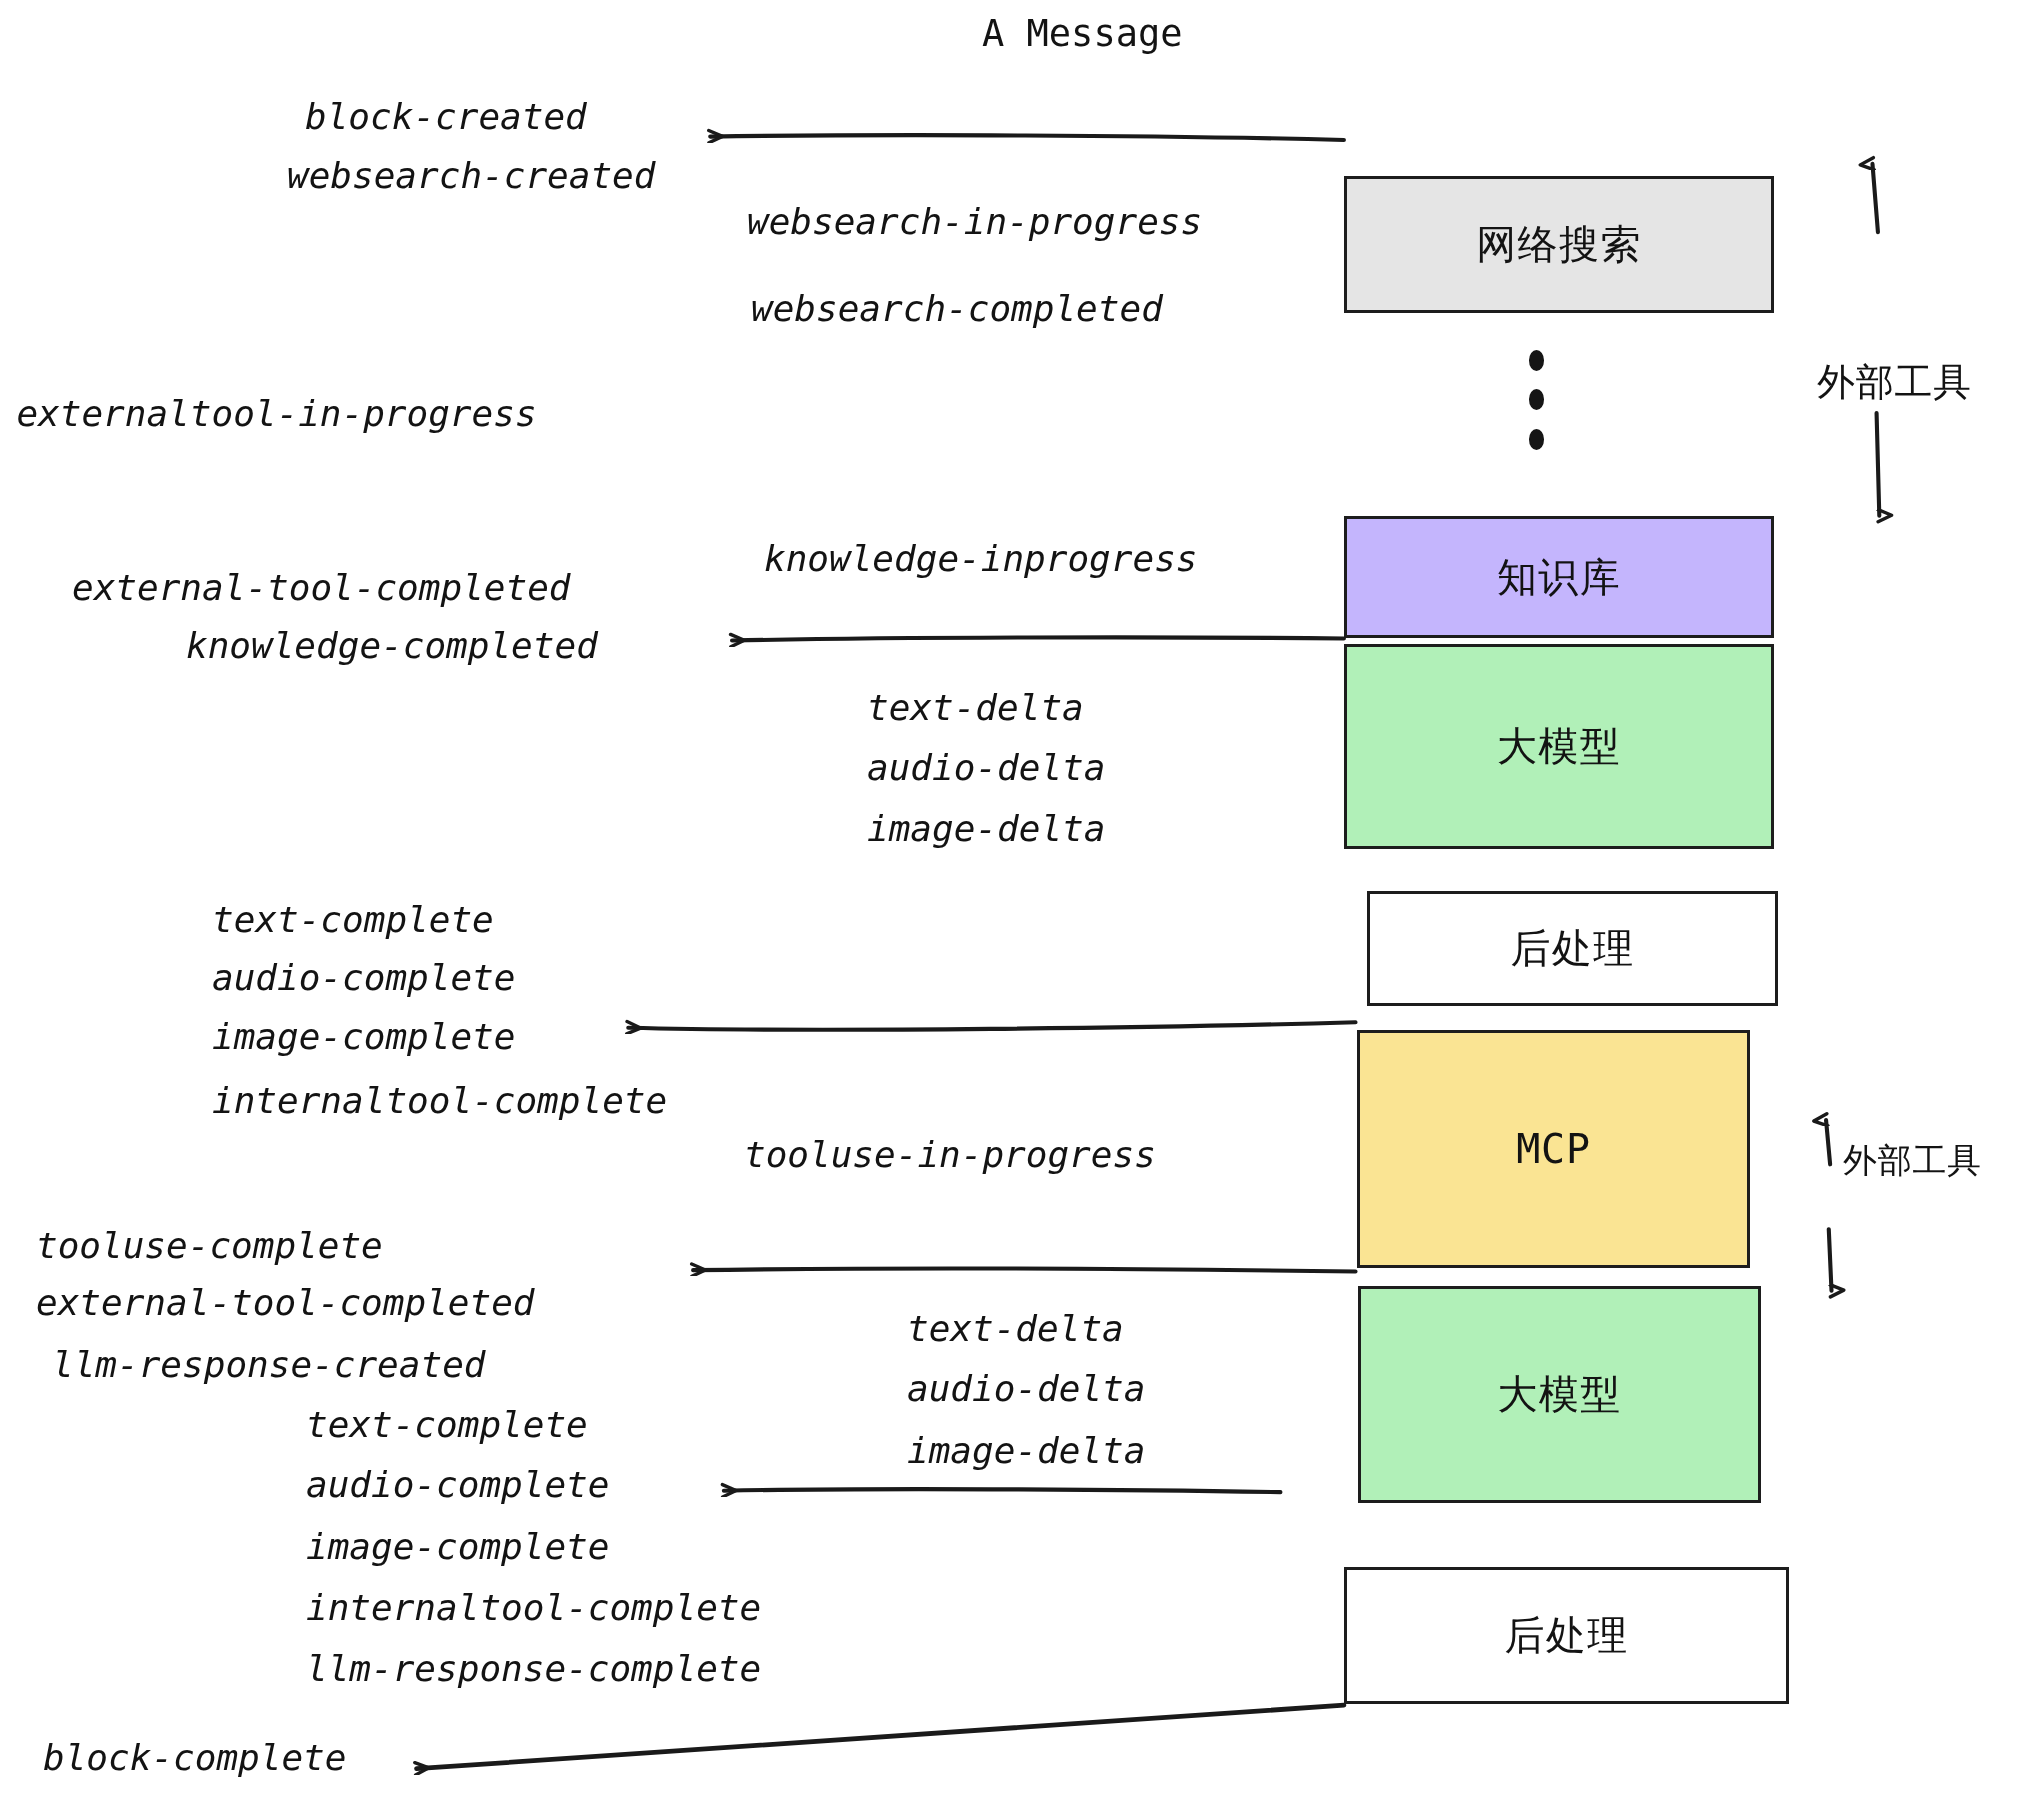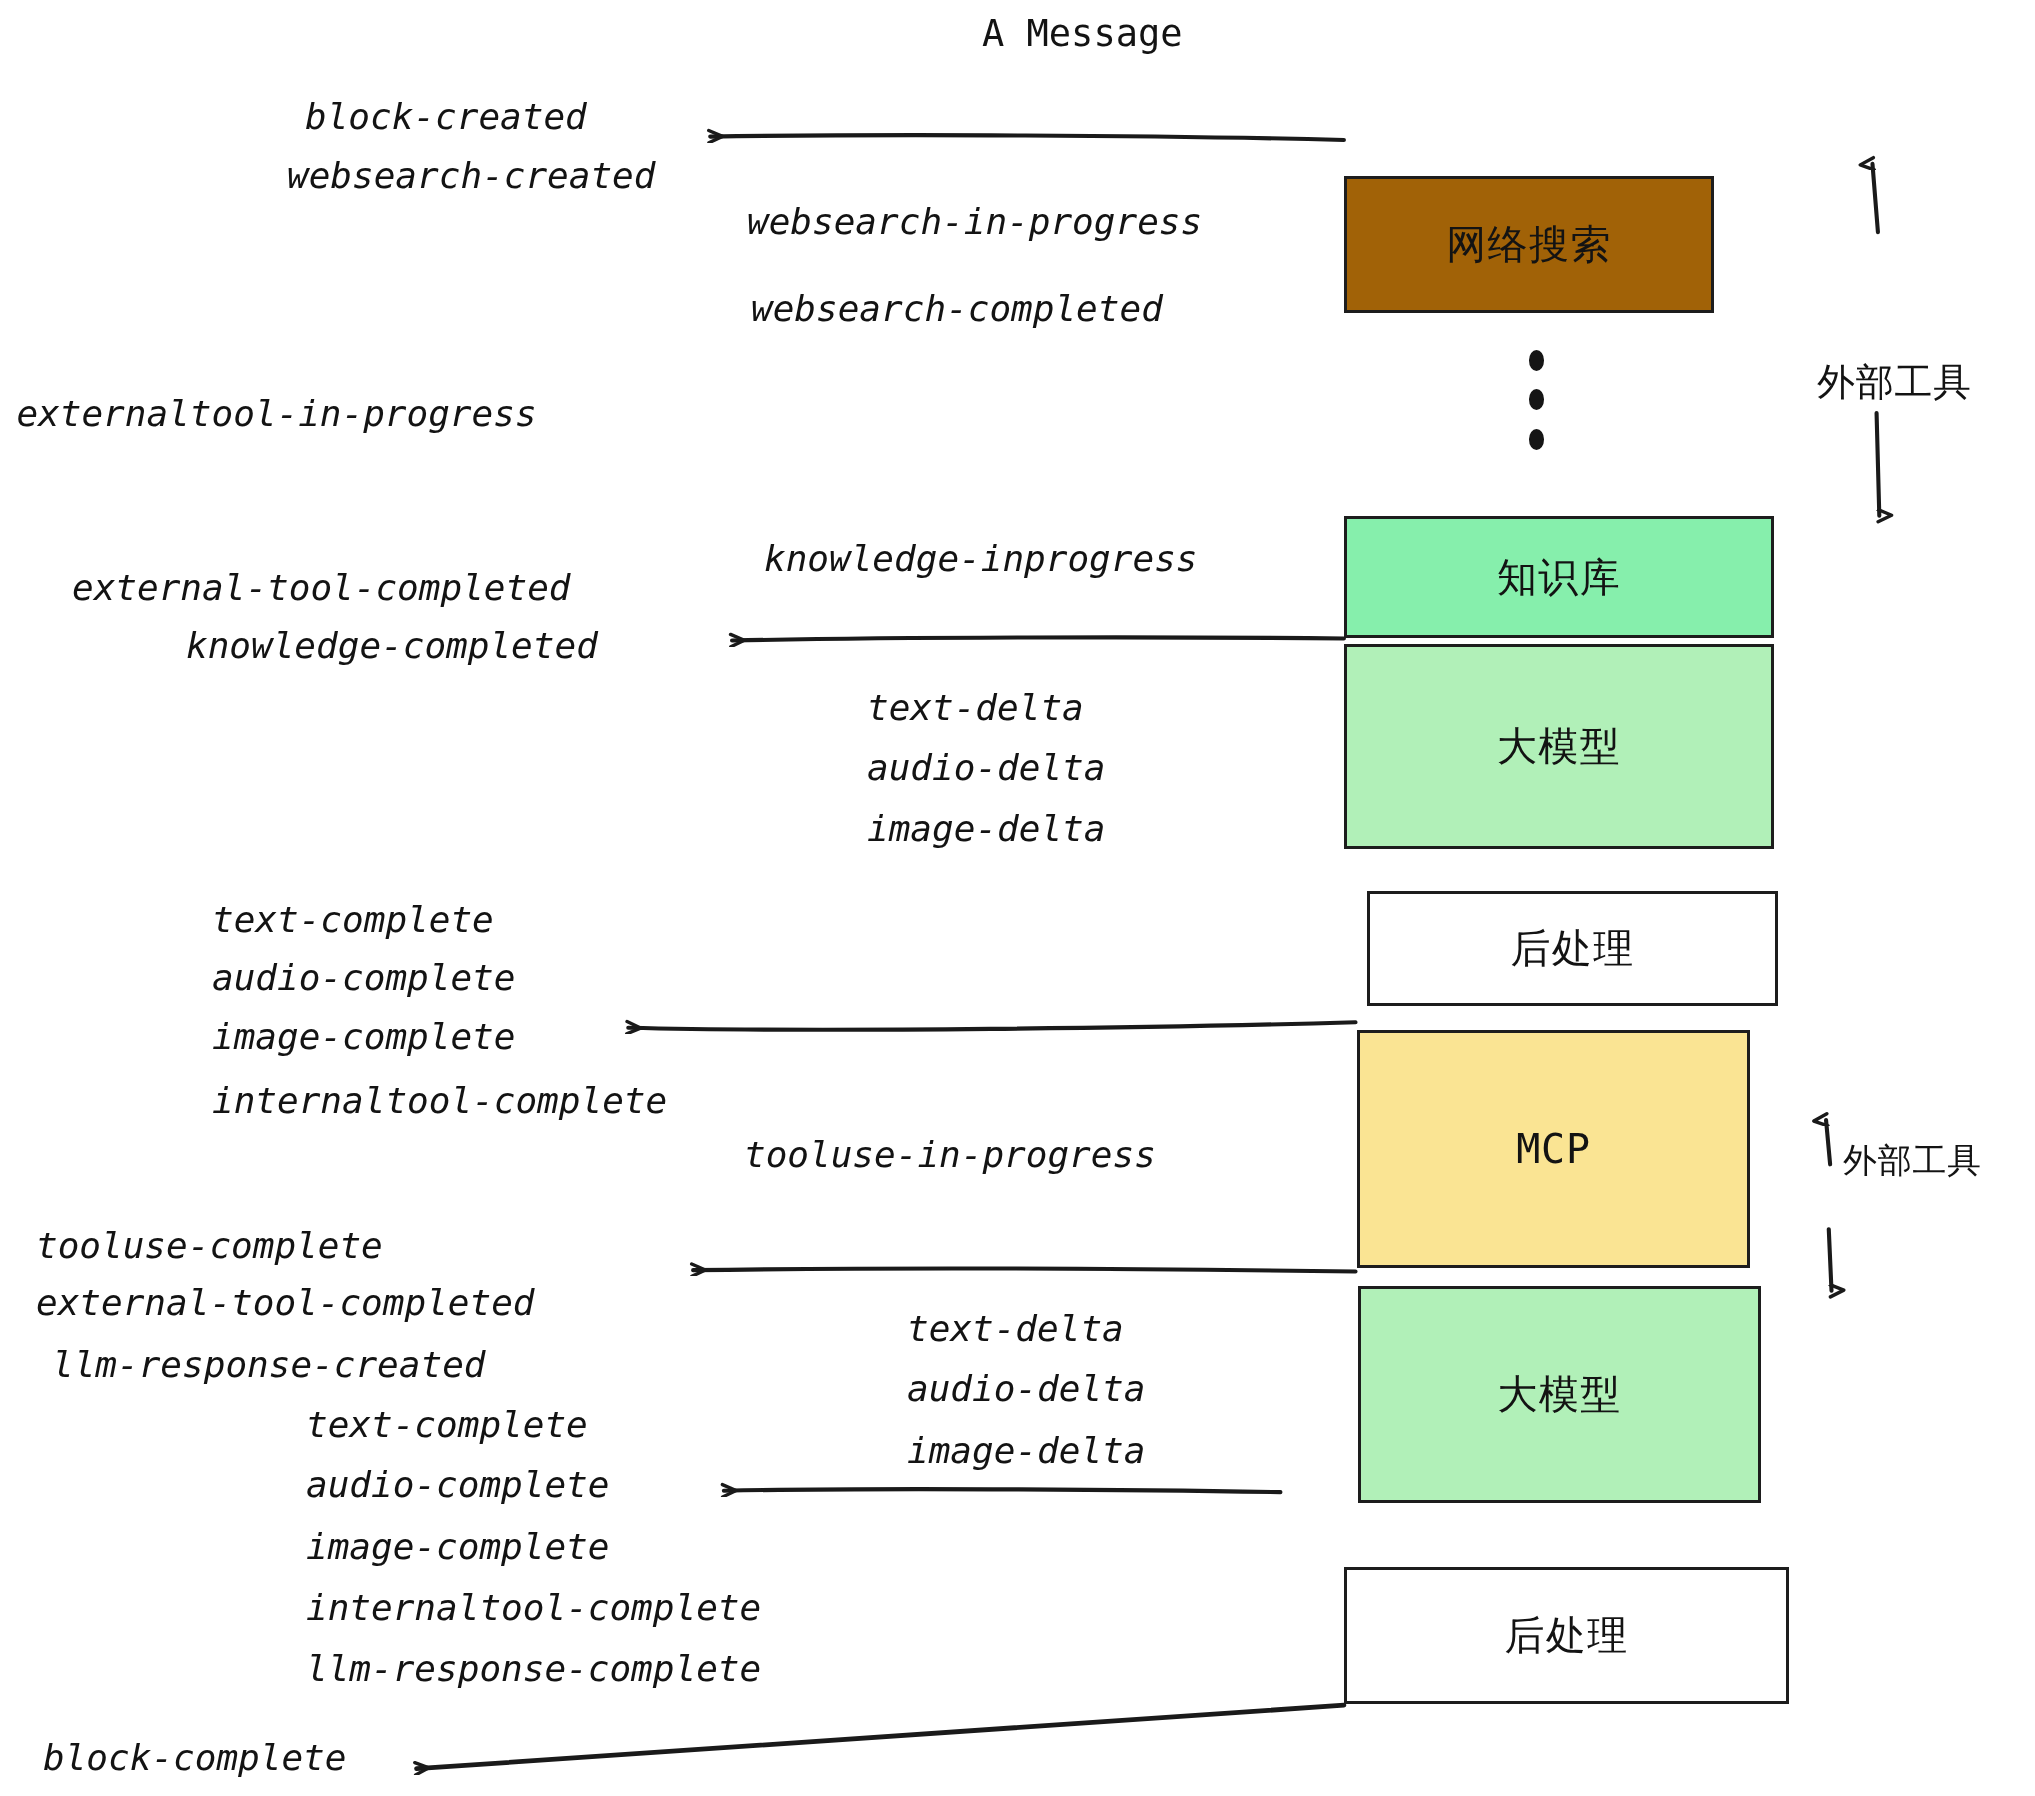--- a/index.html
+++ b/index.html
@@ -116,29 +116,29 @@
       <path d="M2750,340 L2742,240" fill="none" stroke="#1a1a1a" stroke-width="6" stroke-linecap="round" marker-end="url(#ahv)"></path>
       <path d="M2748,605 L2752,755" fill="none" stroke="#1a1a1a" stroke-width="6" stroke-linecap="round" marker-end="url(#ahv)"></path>
     </g>
 
     <g>
       <path d="M2680,1705 L2674,1640" fill="none" stroke="#1a1a1a" stroke-width="6" stroke-linecap="round" marker-end="url(#ahv)"></path>
       <path d="M2678,1800 L2682,1890" fill="none" stroke="#1a1a1a" stroke-width="6" stroke-linecap="round" marker-end="url(#ahv)"></path>
     </g>
   </svg>
 
-  <div class="box" style="left:1344px; top:176px; width:370px; height:137px; background:#a16207;">
+  <div class="box" style="left:1344px; top:176px; width:430px; height:137px; background:#e5e5e5;">
     <span>网络搜索</span>
   </div>
 
   <div class="dot" style="left:1529px; top:350px;"></div>
   <div class="dot" style="left:1529px; top:389px;"></div>
   <div class="dot" style="left:1529px; top:429px;"></div>
 
-  <div class="box" style="left:1344px; top:516px; width:430px; height:122px; background:#86efac;">
+  <div class="box" style="left:1344px; top:516px; width:430px; height:122px; background:#c4b5fd;">
     <span>知识库</span>
   </div>
 
   <div class="box" style="left:1344px; top:644px; width:430px; height:205px; background:#b1f0b8;">
     <span>大模型</span>
   </div>
 
   <div class="box" style="left:1367px; top:891px; width:411px; height:115px; background:#ffffff;">
     <span>后处理</span>
   </div>

